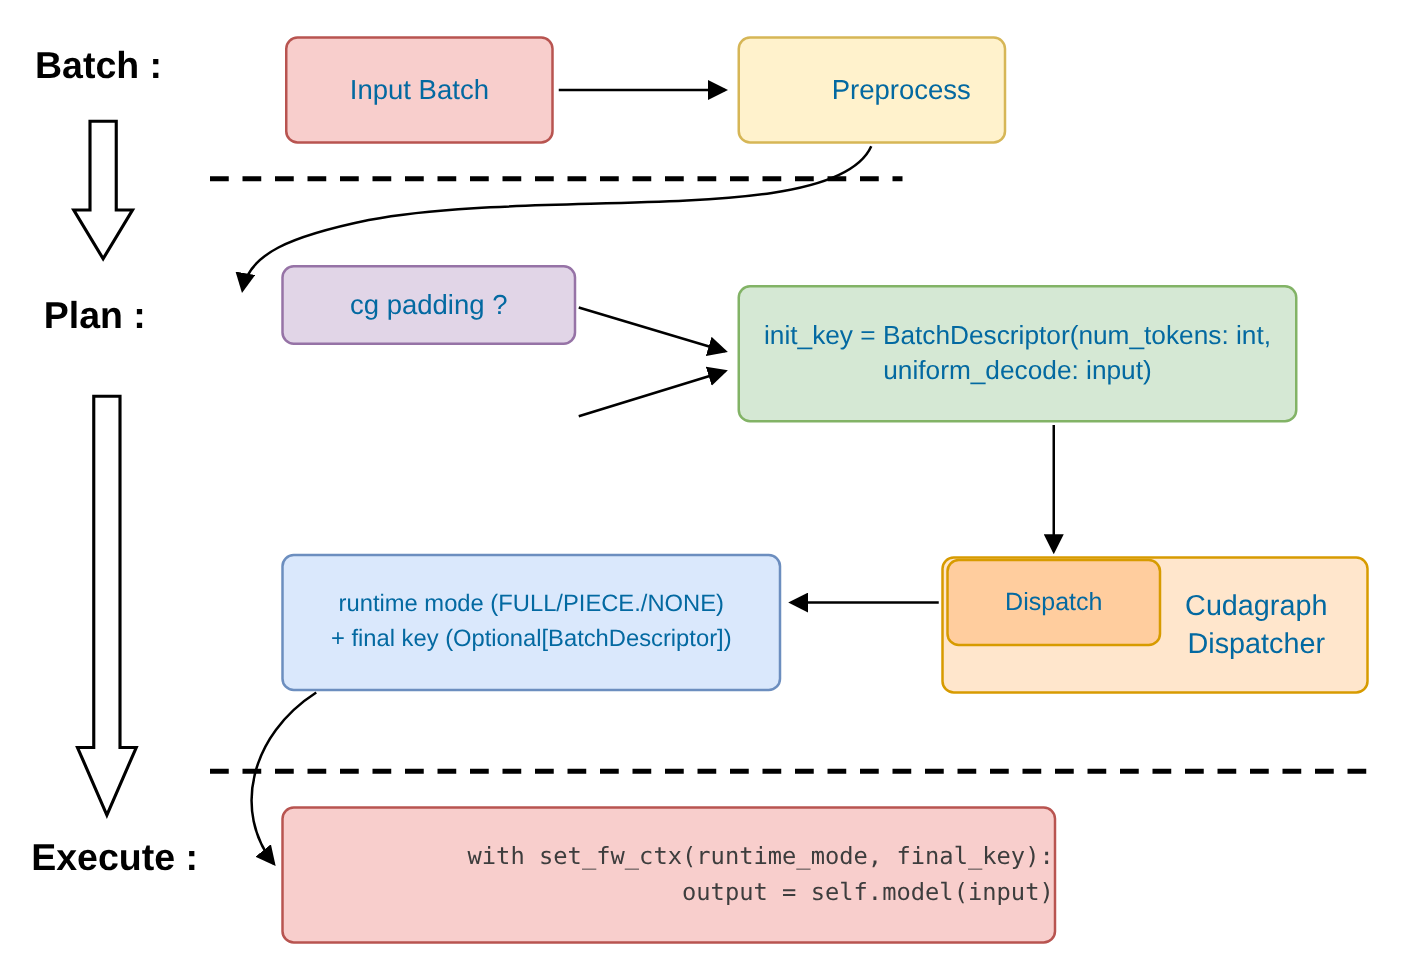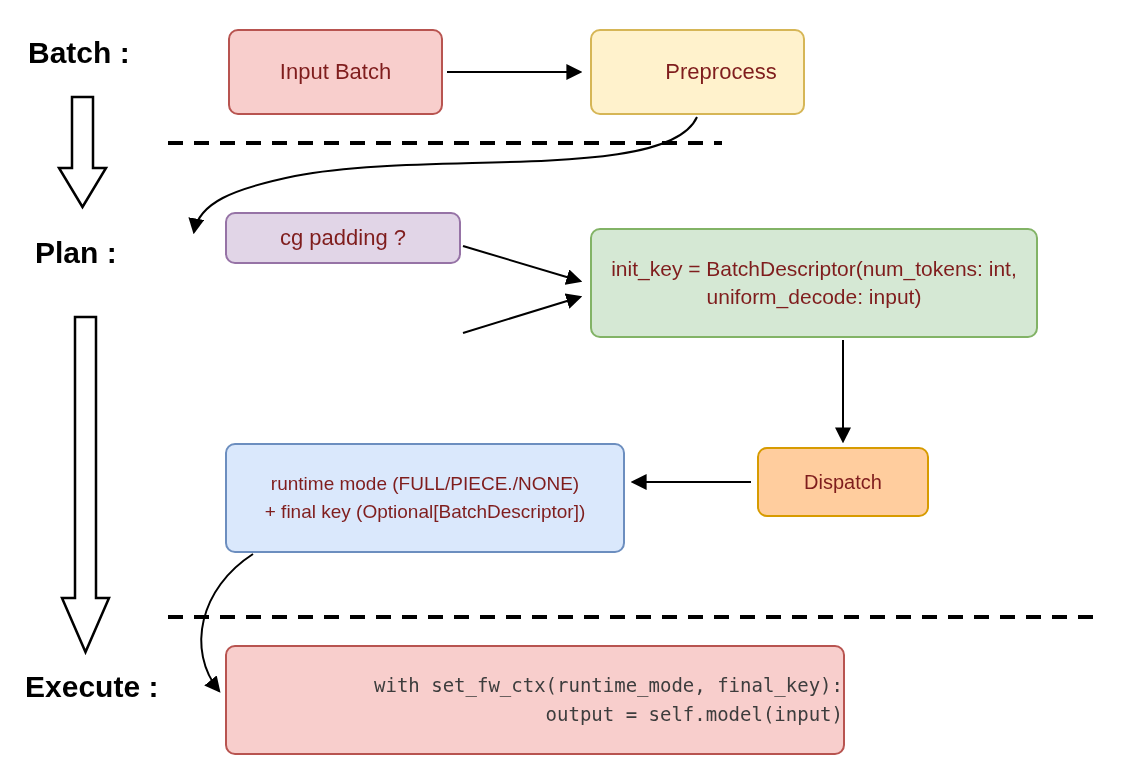--- a/index.html
+++ b/index.html
@@ -7,27 +7,27 @@
     position:relative; width:1142px; height:770px; background:#ffffff;
     font-family:"Liberation Sans", sans-serif; overflow:hidden;
   }
   .phase-label {
     position:absolute; font-size:30px; font-weight:bold; color:#000;
     white-space:nowrap;
   }
   .node {
     position:absolute; box-sizing:border-box; border:2px solid #000;
     border-radius:10px; display:flex; align-items:center; justify-content:center;
-    text-align:center; color:#7f1d1d;
+    text-align:center; color:#0369a1;
   }
   #input-batch { left:228px; top:29px; width:215px; height:86px;
     background:#f8cecc; border-color:#b85450; font-size:22px; }
   #preprocess { left:590px; top:29px; width:215px; height:86px;
     background:#fff2cc; border-color:#d6b656; font-size:22px;padding-left:47px; }
-  #cg-padding { left:225px; top:212px; width:236px; height:52px;
+  #cg-padding { left:225px; top:212px; width:236px; height:64px;
     background:#e1d5e7; border-color:#9673a6; font-size:22px; }
   #uniform-decode { left:225px; top:300px; width:236px; height:68px;
     background:#e1d5e7; border-color:#9673a6; font-size:22px; }
   #init-key { left:590px; top:228px; width:448px; height:110px;
     background:#d5e8d4; border-color:#82b366; font-size:21px;
     flex-direction:column; line-height:1.35; }
   #runtime-box { left:225px; top:443px; width:400px; height:110px;
     background:#dae8fc; border-color:#6c8ebf; font-size:19px;
     flex-direction:column; line-height:1.45; }
   #cudagraph-dispatcher { left:753px; top:445px; width:342px; height:110px;
@@ -94,20 +94,23 @@
   <div class="node" id="cg-padding">
     <span>cg padding ?</span>
   </div>
 
 
   <div class="node" id="init-key">
     <span>init_key = BatchDescriptor(num_tokens: int,</span>
     <span>uniform_decode: input)</span>
   </div>
 
+  <div class="node" id="cudagraph-dispatcher">
+    <div id="cudagraph-label">Cudagraph Dispatcher</div>
+  </div>
 
   <div class="node" id="dispatch">
     <span>Dispatch</span>
   </div>
 
   <div class="node" id="runtime-box">
     <span>runtime mode (FULL/PIECE./NONE)</span>
     <span>+ final key (Optional[BatchDescriptor])</span>
   </div>
 

